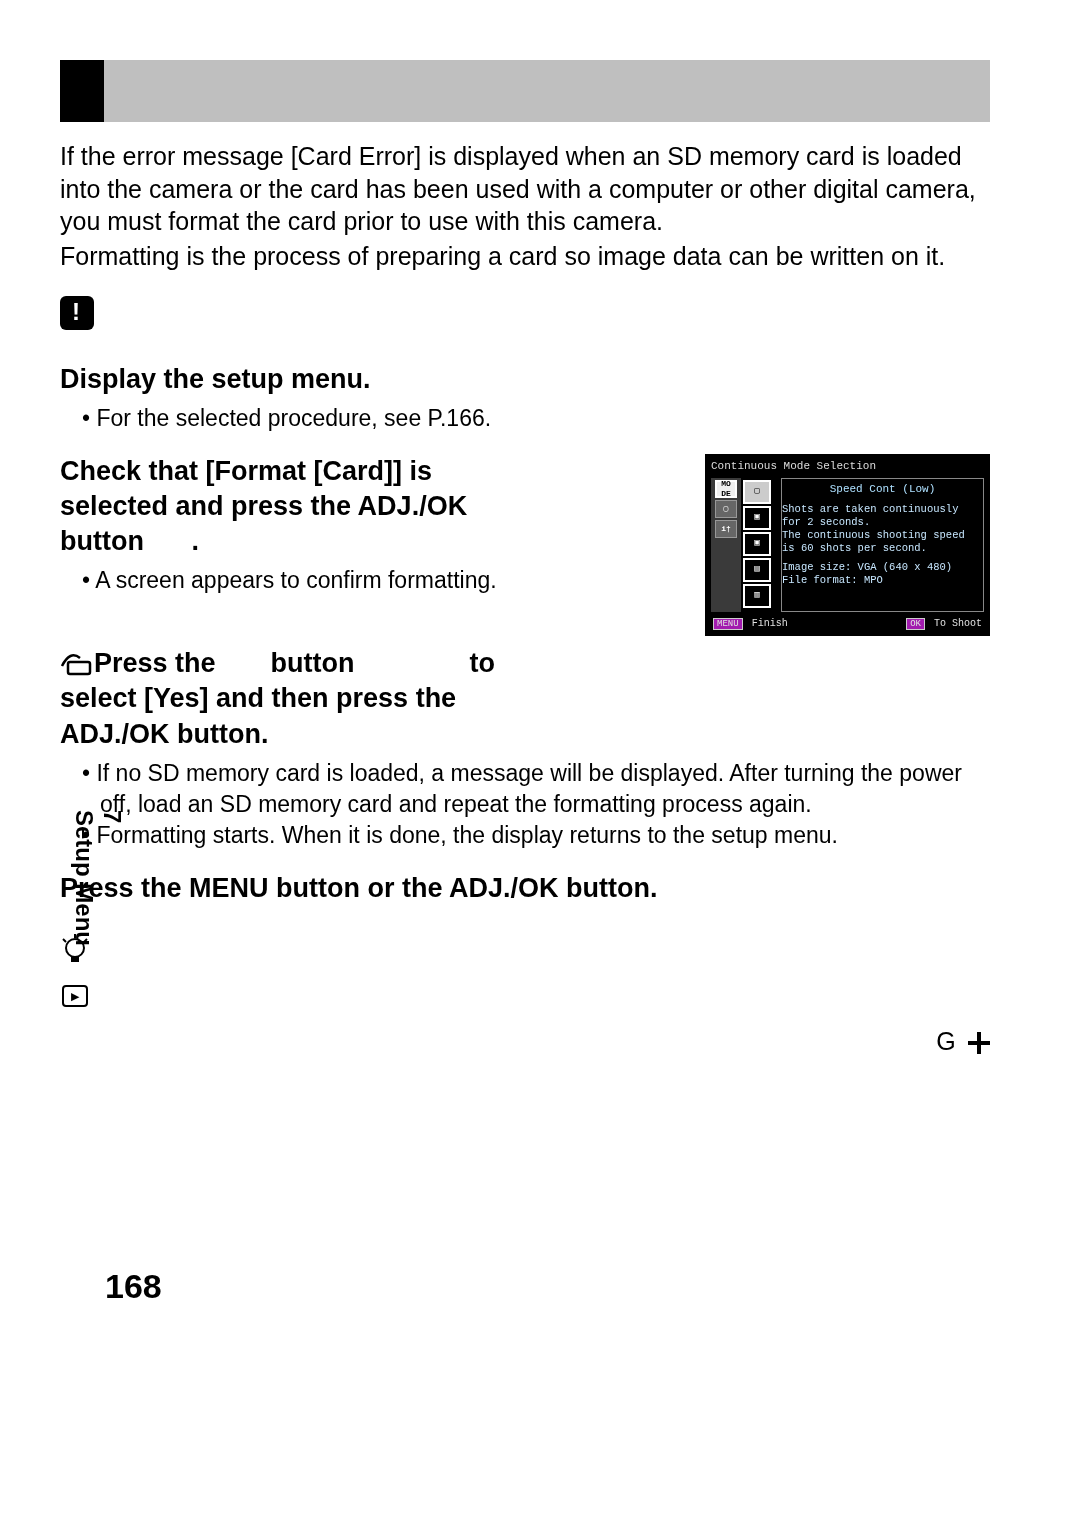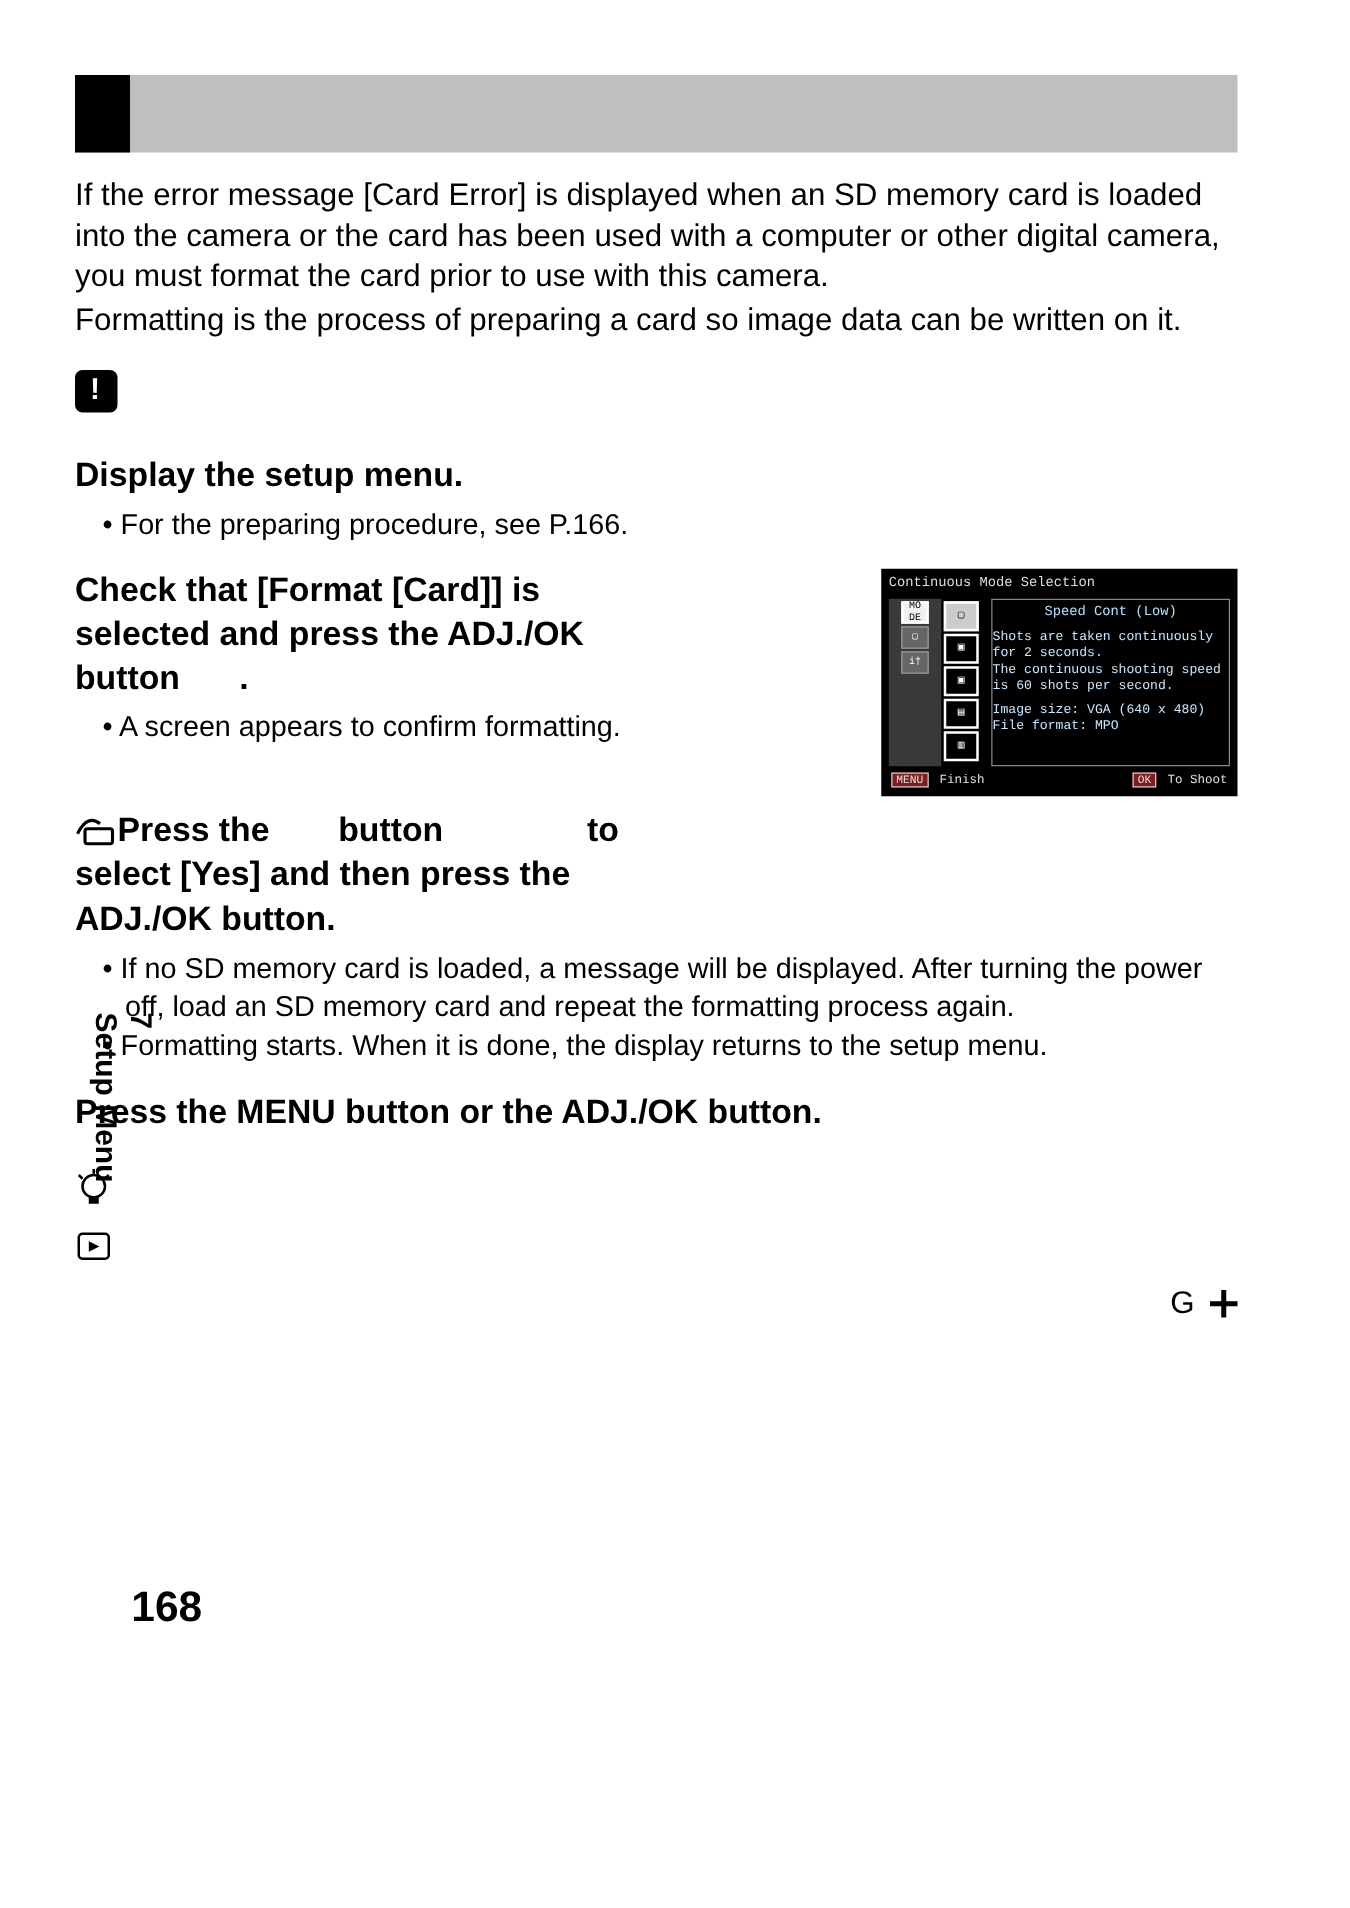--- a/index.html
+++ b/index.html
@@ -87,27 +87,28 @@
     background: #000;
     padding: 6px;
     color: #fff;
     font-family: "Courier New", monospace;
     font-size: 11px;
     line-height: 1.25;
   }
   .cam-title { color: #dcdcdc; font-size: 11px; margin-bottom: 4px; }
   .cam-body { display: flex; }
   .cam-left {
-    width: 42px;
+    width: 30px;
     background: #3a3a3a;
     display: flex;
     flex-direction: column;
     align-items: center;
     padding: 2px 0;
     gap: 2px;
+    font-weight: bold;
   }
   .cam-left-sq {
     width: 22px; height: 18px;
     background: #666;
     border: 1px solid #999;
     font-size: 8px;
     color: #fff;
     display: flex; align-items: center; justify-content: center;
   }
   .cam-left-sq.active { background: #f0f0f0; color: #000; border: 2px solid #fff; }
@@ -140,21 +141,21 @@
     justify-content: space-between;
     font-size: 10px;
     color: #e0e0e0;
     margin-top: 6px;
     padding: 0 2px;
   }
   .cam-btnlbl {
     border: 1px solid #ccc;
     padding: 0 3px;
     font-size: 9px;
-    background: #7f1d1d;
+    background: #a21caf;
     margin-right: 3px;
   }
 
   .note-row { margin-top: 28px; }
   .note-icon { display: inline-block; font-size: 28px; }
   .note-body p { font-size: 23px; line-height: 1.35; margin-top: 4px; }
   .opt-icons { display: inline-block; vertical-align: middle; }
   .opt-iconbox {
     display: inline-block;
     width: 26px; height: 22px;
@@ -219,21 +220,21 @@
     
   </div>
 
   <div class="steps">
 
     <div class="step">
       <div class="step-head">
         
         <span>Display the setup menu.</span>
       </div>
-      <div class="step-sub">For the preparing procedure, see P.166.</div>
+      <div class="step-sub">For the selected procedure, see P.166.</div>
     </div>
 
     <div class="step">
 
       <div class="camera-screen">
         <div class="cam-outer">
           <div class="cam-title">Continuous Mode Selection</div>
           <div class="cam-body">
             <div class="cam-left">
               <div class="cam-left-sq active">MO<br>DE</div>

